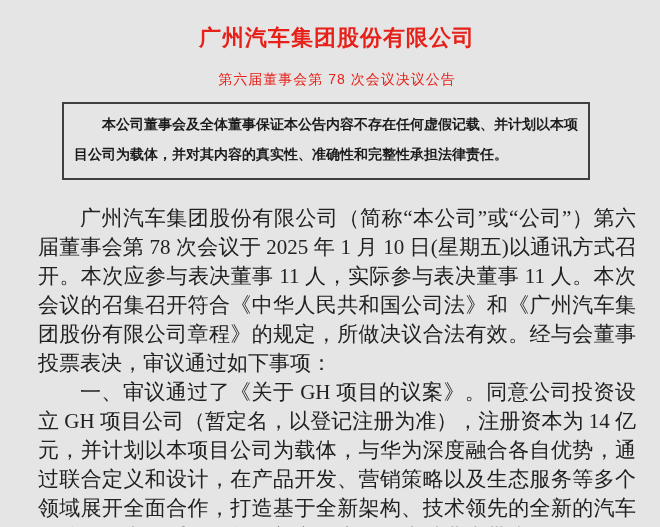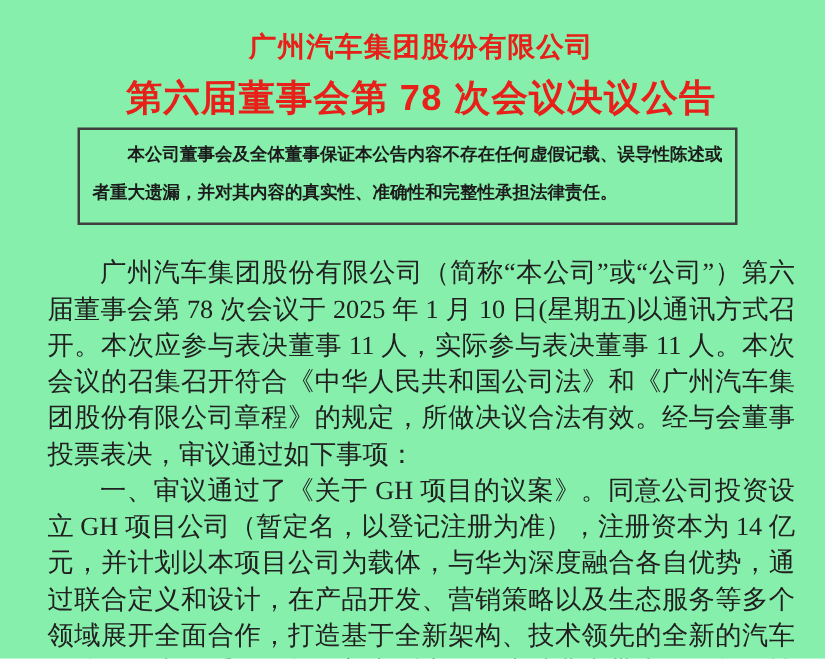--- a/index.html
+++ b/index.html
@@ -5,43 +5,43 @@
   html, body {
     margin: 0;
     padding: 0;
     background: #ffffff;
   }
   .page {
     position: relative;
     width: 660px;
     height: 527px;
     box-sizing: border-box;
-    background: #86efac;
+    background: #e5e5e5;
     color: #212121;
     font-family: "Liberation Serif", "DejaVu Serif", serif;
     padding: 0 24px 0 38px;
     overflow: hidden;
   }
   .doc-header {
     text-align: center;
   }
   .doc-title {
     margin: 26px 0 0 0;
     font-family: "Liberation Sans", "DejaVu Sans", sans-serif;
     font-weight: bold;
     font-size: 22px;
     line-height: 24px;
     color: #e7211a;
     letter-spacing: 1px;
   }
   .doc-subtitle {
     margin: 17px 0 0 0;
     font-family: "Liberation Sans", "DejaVu Sans", sans-serif;
-    font-weight: bold;
-    font-size: 29px;
+    font-weight: normal;
+    font-size: 14px;
     line-height: 24px;
     color: #e7211a;
     letter-spacing: 1px;
   }
   .disclaimer-box {
     box-sizing: border-box;
     width: 528px;
     margin: 11px 0 0 24px;
     border: 2px solid #3f3f3f;
     padding: 6px 10px 8px 10px;
@@ -71,21 +71,21 @@
 <body>
 
 <div class="page">
 
   <header class="doc-header">
     <h1 class="doc-title">广州汽车集团股份有限公司</h1>
     <h2 class="doc-subtitle">第六届董事会第 78 次会议决议公告</h2>
   </header>
 
   <div class="disclaimer-box">
-    <p>本公司董事会及全体董事保证本公告内容不存在任何虚假记载、误导性陈述或者重大遗漏，并对其内容的真实性、准确性和完整性承担法律责任。</p>
+    <p>本公司董事会及全体董事保证本公告内容不存在任何虚假记载、并计划以本项目公司为载体，并对其内容的真实性、准确性和完整性承担法律责任。</p>
   </div>
 
   <main class="doc-body">
     <p>广州汽车集团股份有限公司（简称“本公司”或“公司”）第六届董事会第 78 次会议于 2025 年 1 月 10 日(星期五)以通讯方式召开。本次应参与表决董事 11 人，实际参与表决董事 11 人。本次会议的召集召开符合《中华人民共和国公司法》和《广州汽车集团股份有限公司章程》的规定，所做决议合法有效。经与会董事投票表决，审议通过如下事项：</p>
     <p>一、审议通过了《关于 GH 项目的议案》。同意公司投资设立 GH 项目公司（暂定名，以登记注册为准），注册资本为 14 亿元，并计划以本项目公司为载体，与华为深度融合各自优势，通过联合定义和设计，在产品开发、营销策略以及生态服务等多个领域展开全面合作，打造基于全新架构、技术领先的全新的汽车品牌，推出一系列智能化新车型产品，为消费者带来更具前瞻性的智能化出行体验。</p>
     <p>表决结果：同意 11 票，反对 0 票，弃权 0 票。</p>
   </main>
 
 </div>
 

